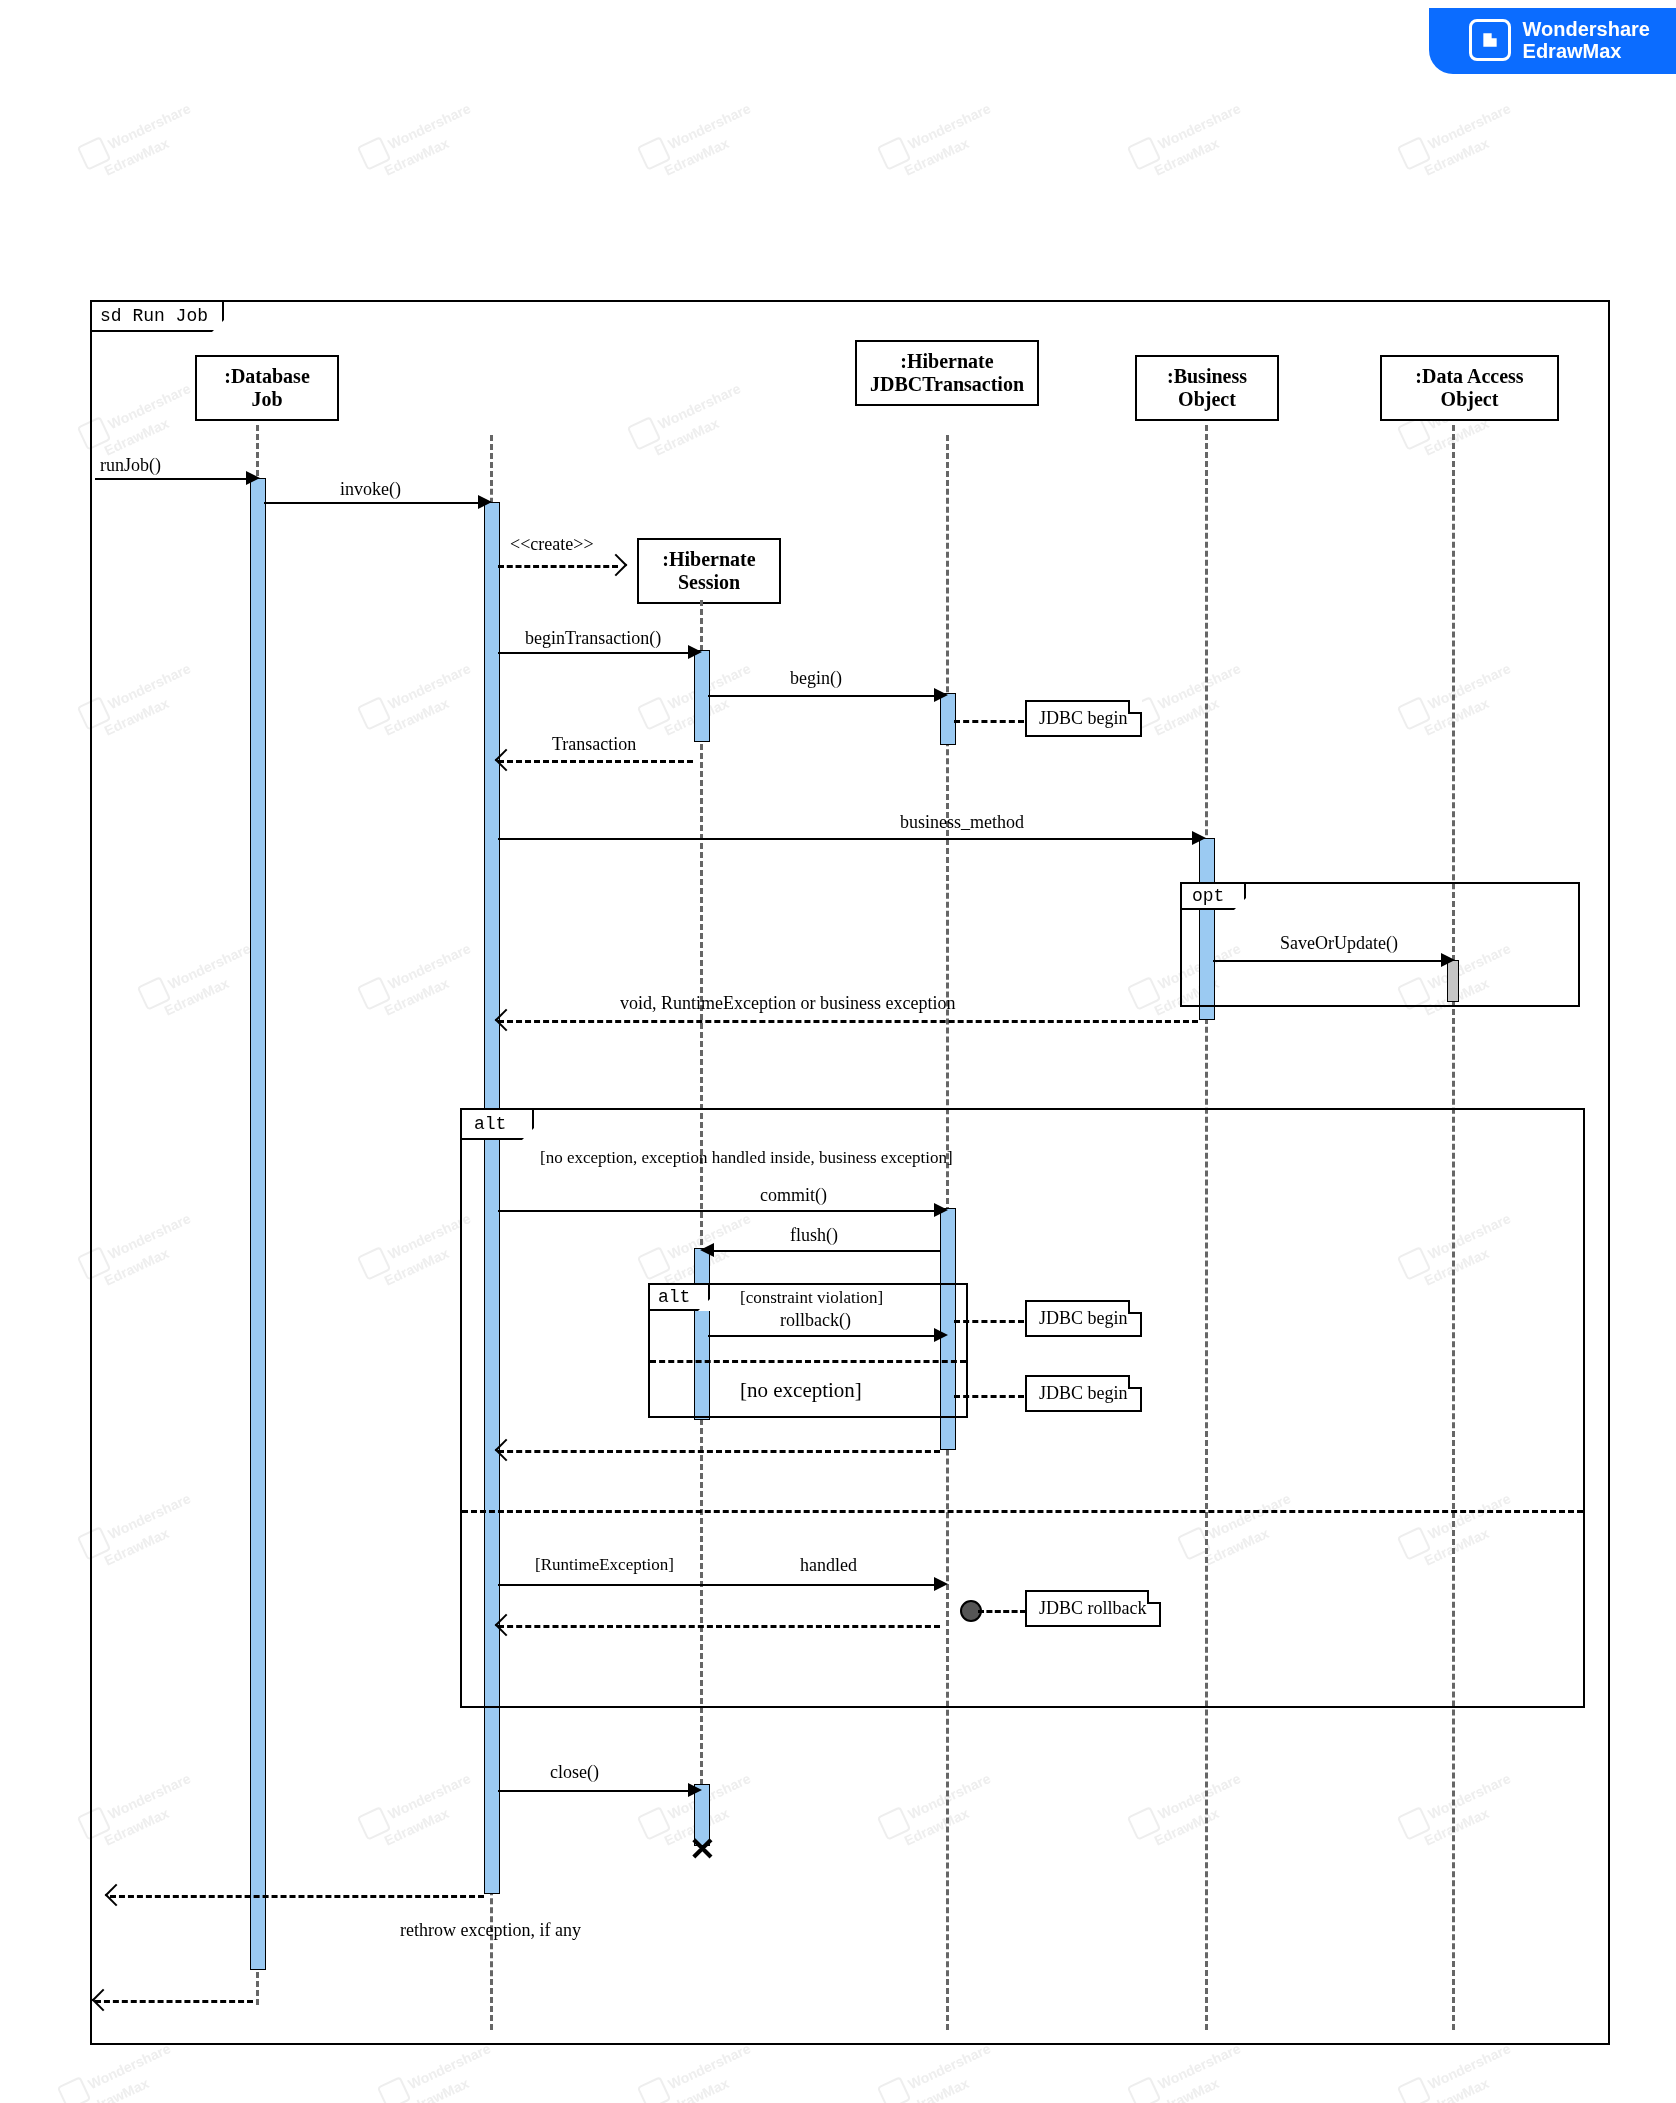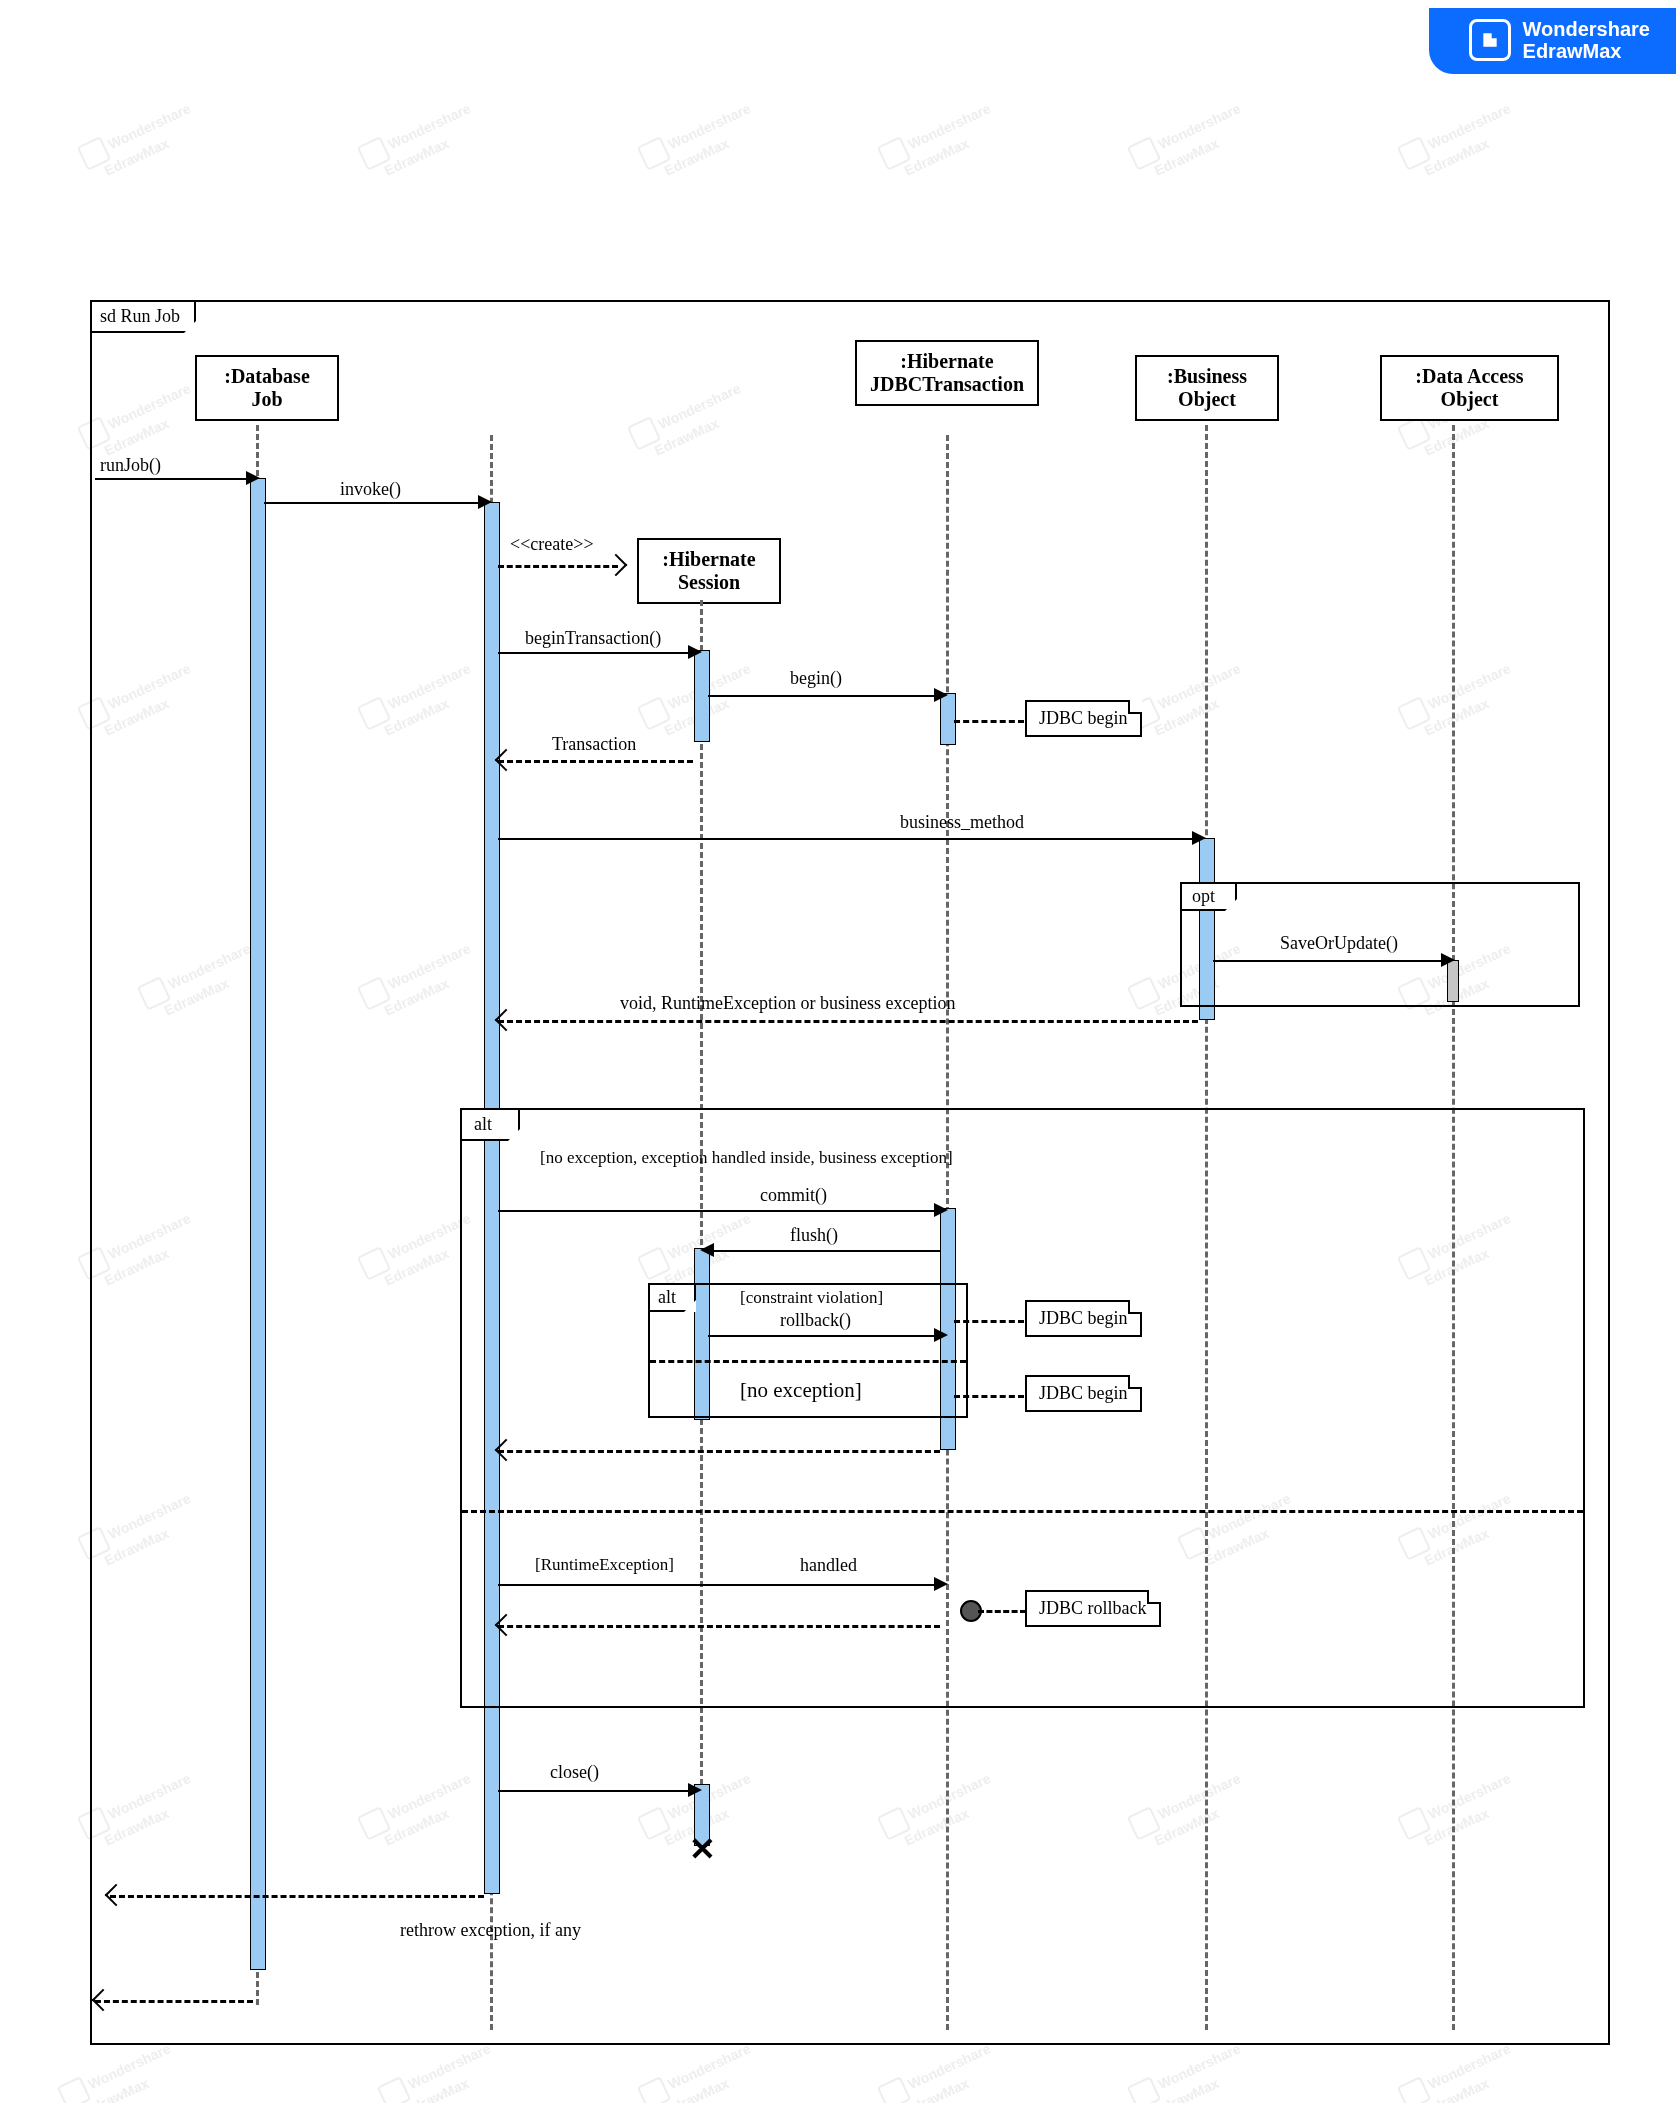--- a/index.html
+++ b/index.html
@@ -5,21 +5,21 @@
 html,body{margin:0;padding:0;background:#fff;font-family:"Times New Roman",Georgia,serif;color:#000}
 .page{position:relative;width:1676px;height:2103px;overflow:hidden}
 .watermark{position:absolute;font-family:Arial,sans-serif;font-size:14px;font-weight:700;color:#eee;transform:rotate(-25deg);pointer-events:none;white-space:nowrap}
 .watermark .wm-box{display:inline-block;border:2px solid #eee;border-radius:4px;width:22px;height:22px;vertical-align:middle;margin-right:4px}
 .brand{position:absolute;top:8px;right:0;background:#0b6cff;color:#fff;font-family:Arial,sans-serif;padding:10px 26px 12px 40px;border-bottom-left-radius:24px;display:flex;align-items:center;gap:12px}
 .brand-icon{width:36px;height:36px;border:3px solid #fff;border-radius:8px;display:flex;align-items:center;justify-content:center}
 .brand-icon svg{width:20px;height:20px}
 .brand-text{font-weight:700;font-size:20px;line-height:22px}
 .title{position:absolute;top:130px;left:170px;width:670px;text-align:center;font-weight:700;font-size:48px;line-height:54px;font-family:Georgia,"Times New Roman",serif}
 .frame{position:absolute;border:2px solid #000;box-sizing:border-box}
-.pentagon{position:absolute;background:#fff;border:2px solid #000;font-size:18px;padding:4px 14px 4px 8px;font-family:Liberation Serif, serif}
+.pentagon{position:absolute;background:#fff;border:2px solid #000;font-size:18px;padding:4px 14px 4px 8px;font-family:Liberation Mono, monospace}
 .pentagon::after{content:"";position:absolute;right:-2px;bottom:-2px;width:0;height:0;border-bottom:12px solid #fff;border-left:12px solid transparent}
 .lifeline-head{position:absolute;border:2px solid #000;background:#fff;padding:8px 10px;text-align:center;font-weight:700;font-size:20px;font-family:"Times New Roman",serif;min-width:110px}
 .lifeline{position:absolute;border-left:3px dashed #666;width:0}
 .activation{position:absolute;background:#9bcaf2;border:1px solid #000;width:14px}
 .activation.thin{background:#c5c5c5;width:10px}
 .msg{position:absolute;font-size:18px;font-family:"Times New Roman",serif;text-align:center}
 .arrow{position:absolute;height:0}
 .arrow.solid{border-top:2px solid #000}
 .arrow.dashed{border-top:3px dashed #000}
 .arrowhead{position:absolute;width:0;height:0}

